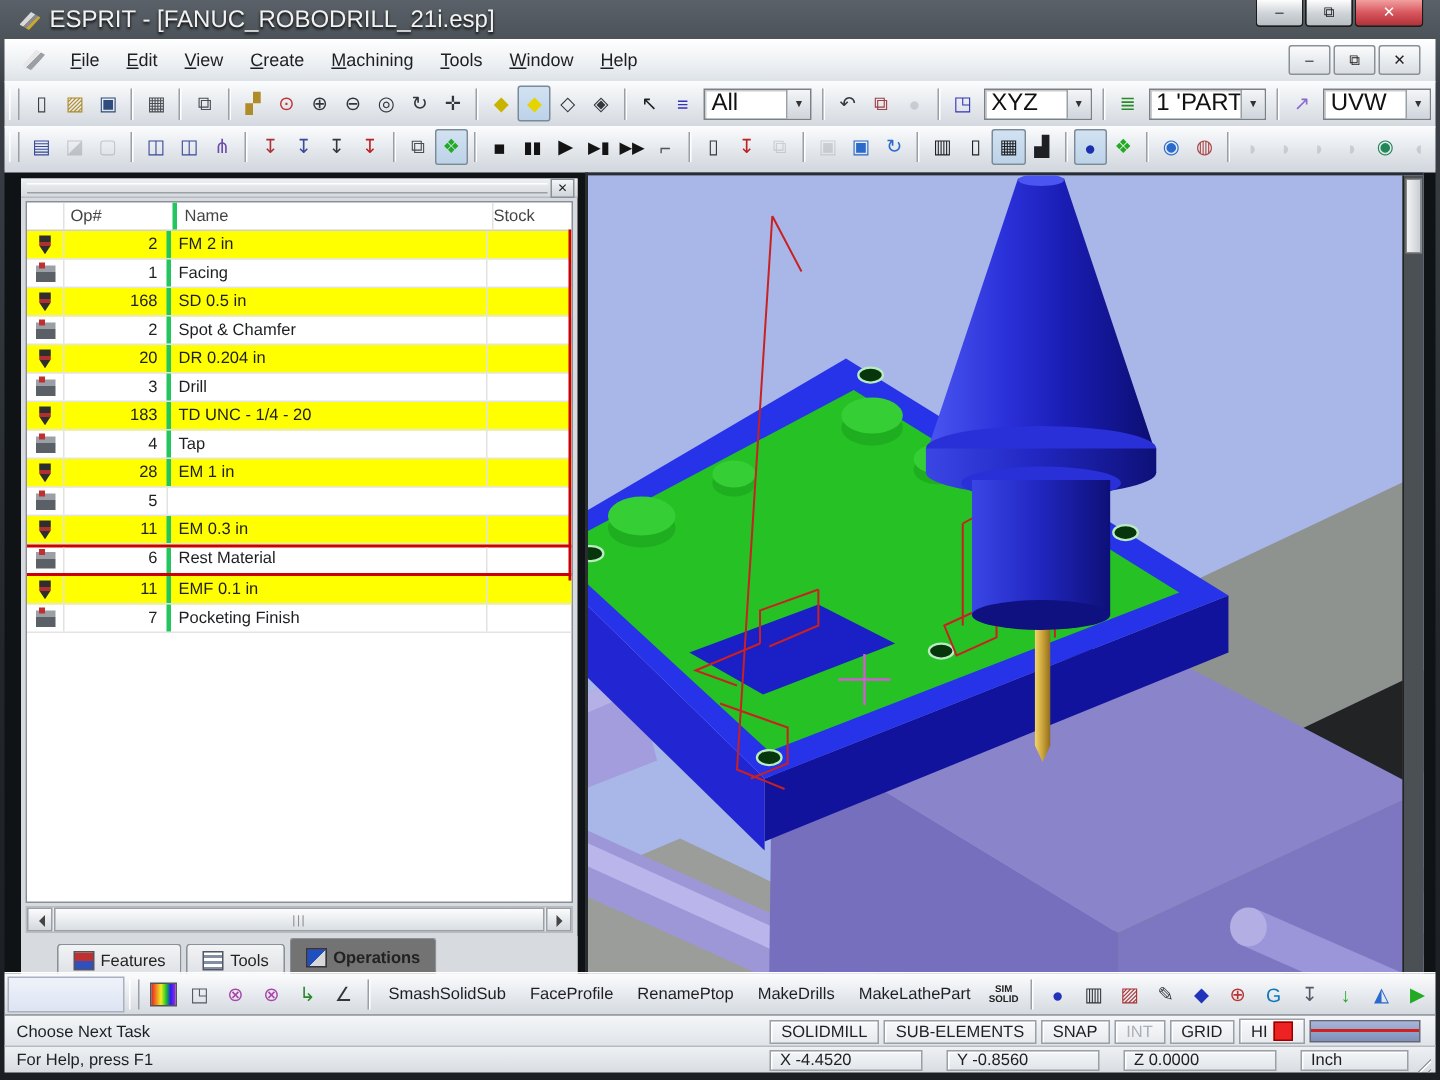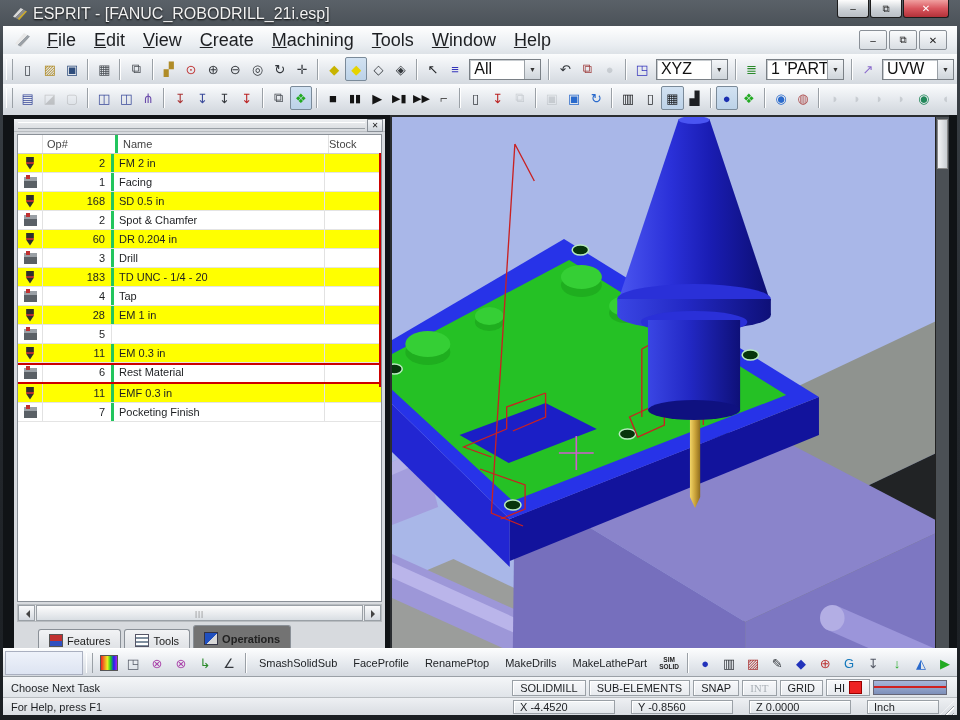--- a/index.html
+++ b/index.html
@@ -10,21 +10,21 @@
   .titlebar{position:absolute;top:2px;left:3px;right:3px;height:24px;display:flex;align-items:center;color:#f2f2f2;}
   .app-ico{width:14px;height:12px;margin:0 6px 0 10px;background:linear-gradient(135deg,#d9d9d9 0 45%,#8a8a8a 45% 60%,#c8a830 60%);clip-path:polygon(0 70%,55% 0,100% 30%,45% 100%);}
   .title-text{font-size:16px;text-shadow:0 1px 2px #000;}
   .win-btns{position:absolute;right:8px;top:-2px;display:flex;}
   .wbtn{width:30px;height:17px;display:flex;align-items:center;justify-content:center;font-size:10px;color:#222;
     background:linear-gradient(180deg,#fdfdfd,#cdd2d7 55%,#b9bec4);border:1px solid #1c1c1c;border-top:none;border-radius:0 0 3px 3px;margin-left:1px;}
   .wbtn.close{width:44px;background:linear-gradient(180deg,#f0a0a0,#d9565e 50%,#b23138);color:#fff;font-weight:bold;}
   
   .menubar{position:absolute;top:26px;left:3px;right:3px;height:28px;background:linear-gradient(180deg,#ffffff,#e9edf1 70%,#dde2e7);display:flex;align-items:center;border-bottom:1px solid #b8bec4;}
   .doc-ico{width:15px;height:14px;margin:0 8px 0 12px;background:linear-gradient(135deg,#e8e8e8 0 50%,#9aa0a6 50% 65%,#c8c8c8 65%);clip-path:polygon(0 75%,60% 0,100% 25%,40% 100%);}
-  .menu-item{padding:3px 9px;color:#1d1f22;font-size:18px;cursor:default;}
+  .menu-item{padding:3px 9px;color:#1d1f22;font-size:12px;cursor:default;}
   .menu-item u{text-decoration:underline;}
   .child-btns{margin-left:auto;margin-right:10px;display:flex;gap:2px;}
   .cbtn{width:26px;height:18px;display:flex;align-items:center;justify-content:center;font-size:10px;color:#222;
     background:linear-gradient(180deg,#fafbfc,#d9dee3);border:1px solid #8a9097;border-radius:2px;}
   
   .tbar{position:absolute;left:3px;right:3px;display:flex;align-items:center;background:linear-gradient(180deg,#fbfcfd,#e3e7ec 60%,#d4d9df);border-bottom:1px solid #aab0b6;}
   #tb1{top:54px;height:30px;}
   #tb2{top:84px;height:28px;}
   .tb-handle{width:5px;height:70%;margin:0 4px 0 3px;border-left:1px solid #fff;border-right:1px solid #9aa0a6;}
   .tb-sep{width:0;height:70%;border-left:1px solid #9aa0a6;border-right:1px solid #fff;margin:0 4px;}
@@ -81,21 +81,21 @@
   .bbar{position:absolute;top:648px;left:3px;right:3px;height:28px;display:flex;align-items:center;background:linear-gradient(180deg,#fbfcfd,#e3e7ec 60%,#d4d9df);border-top:1px solid #fff;}
   .bbar-blank{width:76px;height:22px;margin-left:2px;background:linear-gradient(180deg,#eef2fa,#dde4f2);border:1px solid #aab0c0;}
   .txtbtn{padding:2px 7px;color:#1d1f22;font-size:11px;border:1px solid transparent;border-radius:2px;white-space:nowrap;}
   .simsolid{display:flex;flex-direction:column;align-items:center;justify-content:center;font-size:6.5px;font-weight:bold;line-height:7px;color:#222;width:26px;height:22px;border:1px solid transparent;}
   
   .sbar1{position:absolute;top:676px;left:3px;right:3px;height:21px;display:flex;align-items:center;background:linear-gradient(180deg,#f4f6f8,#dfe3e8);border-top:1px solid #9aa0a6;color:#1d1f22;}
   .sbar2{position:absolute;top:697px;left:3px;right:3px;height:17px;display:flex;align-items:center;background:linear-gradient(180deg,#eef0f3,#d9dde2);border-top:1px solid #b8bcc0;color:#1d1f22;}
   .sprompt{padding-left:8px;}
   .smodes{margin-left:auto;display:flex;align-items:center;gap:3px;padding-right:10px;}
   .spanel{display:flex;align-items:center;gap:4px;padding:1px 7px;background:linear-gradient(180deg,#f8f9fb,#e7eaee);border:1px solid #9aa0a6;box-shadow:inset 1px 1px 0 #fff;font-size:11px;}
-  .spanel.disabled{color:#aab0b6;font-family:Liberation Serif, serif;}
+  .spanel.disabled{color:#aab0b6;}
   .swatch{width:11px;height:11px;background:#ee2222;border:1px solid #900;}
   .speedbar{width:72px;height:13px;background:linear-gradient(180deg,#a7b6da,#7e90ba);border:1px solid #667;position:relative;}
   .speedbar::after{content:"";position:absolute;left:0;right:0;top:5px;height:2px;background:#d02020;}
   .coords{margin-left:auto;display:flex;gap:16px;padding-right:18px;}
   .cpanel{width:88px;padding:0 6px;background:linear-gradient(180deg,#f4f6f8,#e2e6ea);border:1px solid #9aa0a6;box-shadow:inset 1px 1px 0 #fff;}
   .cpanel.units{width:58px;}
   .grip{position:absolute;right:3px;bottom:0;width:14px;height:14px;background:
     repeating-linear-gradient(135deg,transparent 0 3px,#9aa0a6 3px 4px,#fff 4px 5px);clip-path:polygon(100% 0,100% 100%,0 100%);}
 </style>
 </head>
@@ -276,21 +276,21 @@
               <span class="ico-op"></span>
             </span>
             <span class="opc c-op">2</span>
             <span class="opc c-name">Spot &amp; Chamfer</span>
             <span class="opc c-stock"></span>
           </div>
           <div class="oprow hl">
             <span class="opc c-ico">
               <span class="ico-tool"></span>
             </span>
-            <span class="opc c-op">60</span>
+            <span class="opc c-op">20</span>
             <span class="opc c-name">DR 0.204 in</span>
             <span class="opc c-stock"></span>
           </div>
           <div class="oprow">
             <span class="opc c-ico">
               <span class="ico-op"></span>
             </span>
             <span class="opc c-op">3</span>
             <span class="opc c-name">Drill</span>
             <span class="opc c-stock"></span>
@@ -340,21 +340,21 @@
             </span>
             <span class="opc c-op">6</span>
             <span class="opc c-name">Rest Material</span>
             <span class="opc c-stock"></span>
           </div>
           <div class="oprow hl">
             <span class="opc c-ico">
               <span class="ico-tool"></span>
             </span>
             <span class="opc c-op">11</span>
-            <span class="opc c-name">EMF 0.3 in</span>
+            <span class="opc c-name">EMF 0.1 in</span>
             <span class="opc c-stock"></span>
           </div>
           <div class="oprow">
             <span class="opc c-ico">
               <span class="ico-op"></span>
             </span>
             <span class="opc c-op">7</span>
             <span class="opc c-name">Pocketing Finish</span>
             <span class="opc c-stock"></span>
           </div>

